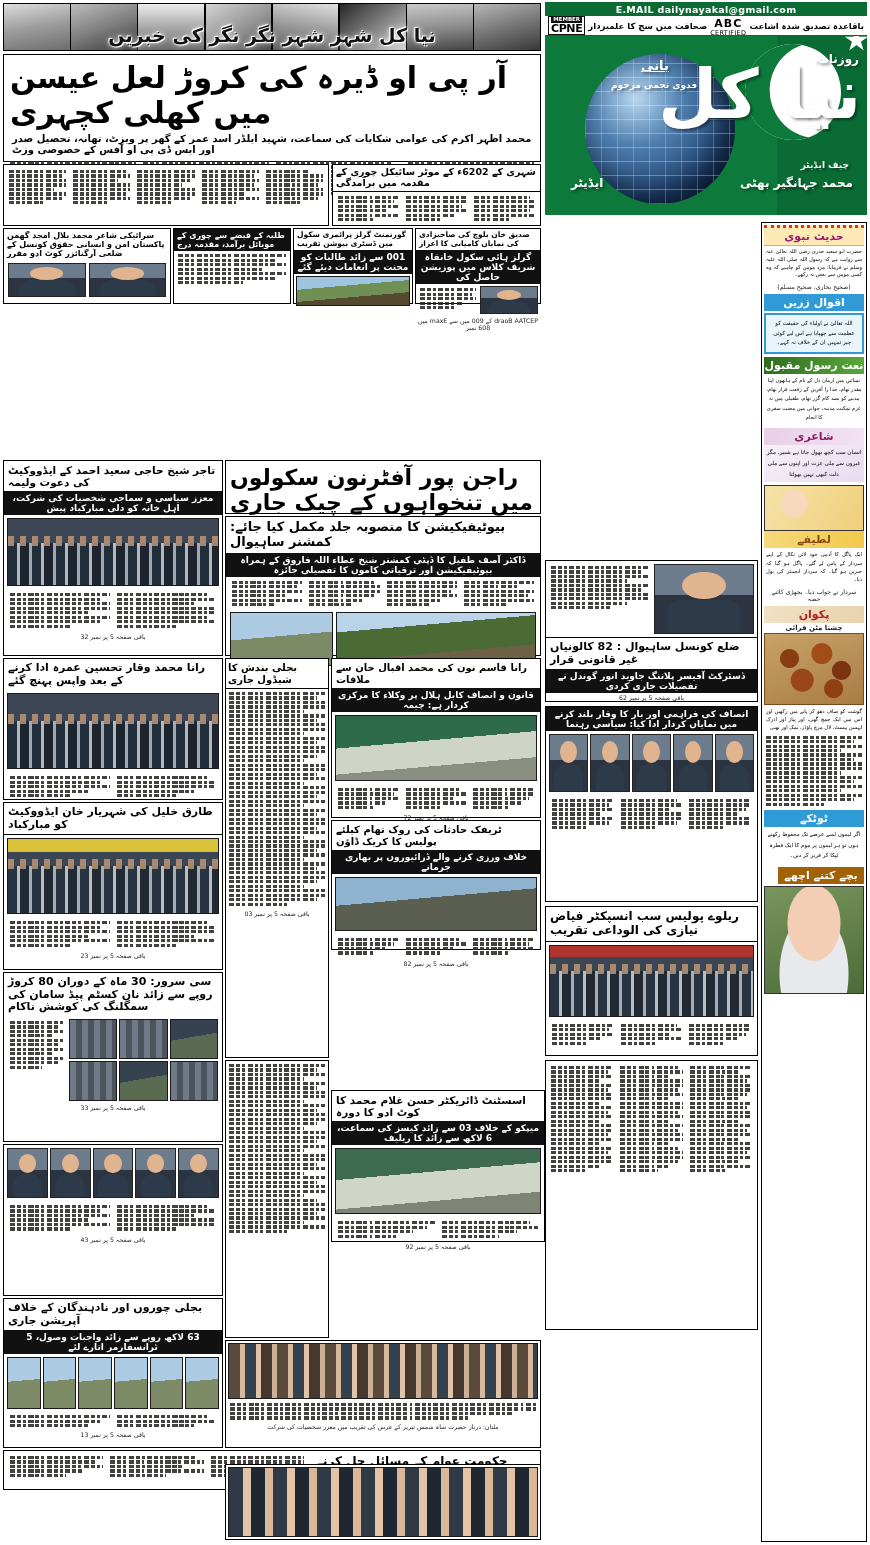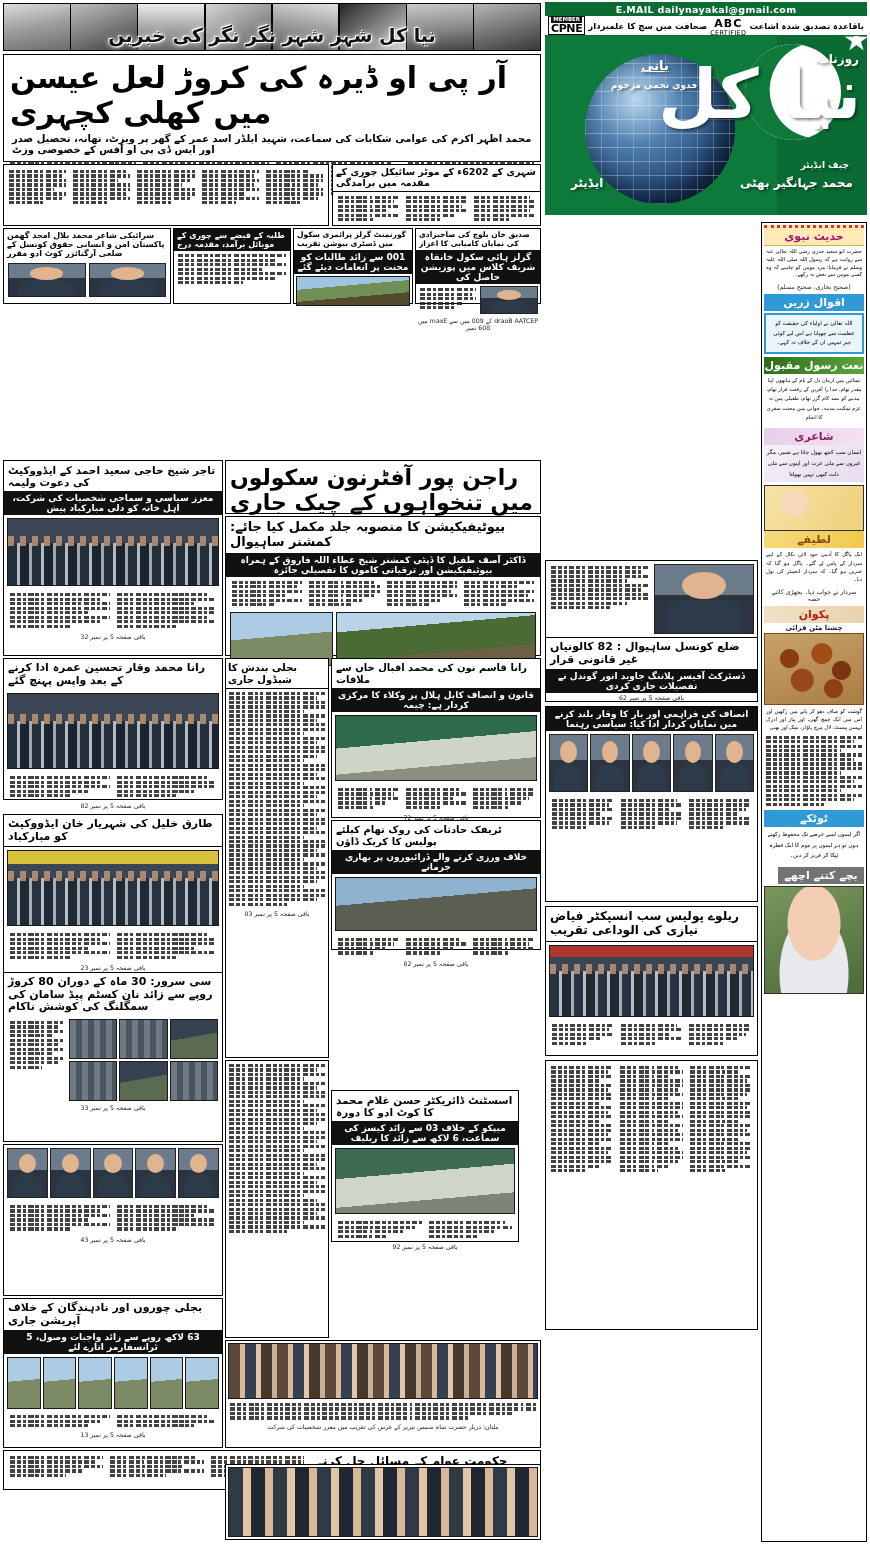--- a/index.html
+++ b/index.html
@@ -92,21 +92,21 @@
   .railsec { margin-bottom:3px; }
   .railban { text-align:center; font-weight:bold; font-size:11px; padding:2px 0; color:#fff; }
   .b-hadith { color:#9d1b6e; background:#ffe9b5; font-size:11px;
               border-top:3px dotted #e0302a; border-bottom:1px solid #d8b24a; }
   .b-aqwal { background:#2f9ad6; }
   .b-naat  { background:linear-gradient(90deg,#2f6b1e,#5aa83a); }
   .b-shairi{ background:linear-gradient(90deg,#e8d0e8,#f3e2f3); color:#8a1f63; }
   .b-latife{ background:linear-gradient(90deg,#f5d97a,#f2c94c); color:#8a4b12; }
   .b-pakwan{ background:linear-gradient(90deg,#f1e0c6,#e9d3ad); color:#b02020; }
   .b-totke { background:#2f9ad6; }
-  .b-bache { background:#737373;margin-left:14px; }
+  .b-bache { background:#a16207;margin-left:14px; }
   .railbody { padding:2px 2px 3px; }
   .quotebox { border:2px solid #2f9ad6; background:#eaf4fb; padding:4px 3px; }
   .railimg { height:64px; border:1px solid #333; }
   .food { background:
       radial-gradient(circle at 25% 35%,#8a3d12 0 9px, transparent 10px),
       radial-gradient(circle at 58% 28%,#a24d18 0 10px, transparent 11px),
       radial-gradient(circle at 78% 52%,#7c3410 0 9px, transparent 10px),
       radial-gradient(circle at 38% 66%,#99471a 0 11px, transparent 12px),
       radial-gradient(circle at 70% 78%,#8e3f14 0 9px, transparent 10px),
       linear-gradient(160deg,#c8a26a,#a97d44); }
@@ -558,21 +558,21 @@
             <i class="s1"></i>
             <i class="s1"></i>
             <i class="s2"></i>
             <i class="s3"></i>
             <i class="s4"></i>
           </div>
       </div>
       <div class="cap rtl">باقی صفحہ 5 پر نمبر 27</div>
     </div>
 
-    <div class="box" style="position:absolute;left:0;top:748px;width:220px;height:168px;margin-top:12px;">
+    <div class="box" style="position:absolute;left:0;top:748px;width:220px;height:168px;">
       <div class="hl rtl" style="font-size:11px;padding:3px 4px;border-bottom:1px solid #000;">طارق خلیل کی شہریار خان ایڈووکیٹ کو مبارکباد</div>
       <div class="photo grp" style="height:76px;margin:3px;background:linear-gradient(180deg,#d9c23a 0 18%,#3b4654 18% 100%);"></div>
       <div class="colwrap" style="padding:2px 4px;">
         <div class="col lines">
             <i class="s1"></i>
             <i class="s2"></i>
             <i class="s1"></i>
             <i class="s3"></i>
             <i class="s1"></i>
             <i class="s4"></i>
@@ -666,21 +666,21 @@
             <i class="s1"></i>
             <i class="s3"></i>
             <i class="s1"></i>
             <i class="s1"></i>
             <i class="s4"></i>
           </div>
       </div>
       <div class="cap rtl">باقی صفحہ 5 پر نمبر 34</div>
     </div>
 
-    <div class="box" style="position:absolute;left:328px;top:1036px;width:188px;height:152px;">
+    <div class="box" style="position:absolute;left:328px;top:1036px;width:214px;height:152px;">
       <div class="hl rtl" style="font-size:10.5px;padding:3px 4px;">اسسٹنٹ ڈائریکٹر حسن غلام محمد کا کوٹ ادو کا دورہ</div>
       <div class="subbar rtl">میپکو کے خلاف 30 سے زائد کیسز کی سماعت، 6 لاکھ سے زائد کا ریلیف</div>
       <div class="photo indoor" style="height:66px;margin:3px;background:linear-gradient(175deg,#3f6b52 0 38%,#cfd6c7 38% 74%,#7e8476 74% 100%);"></div>
       <div class="colwrap" style="padding:2px 4px;">
         <div class="col lines">
             <i class="s1"></i>
             <i class="s2"></i>
             <i class="s3"></i>
             <i class="s4"></i>
           </div>

